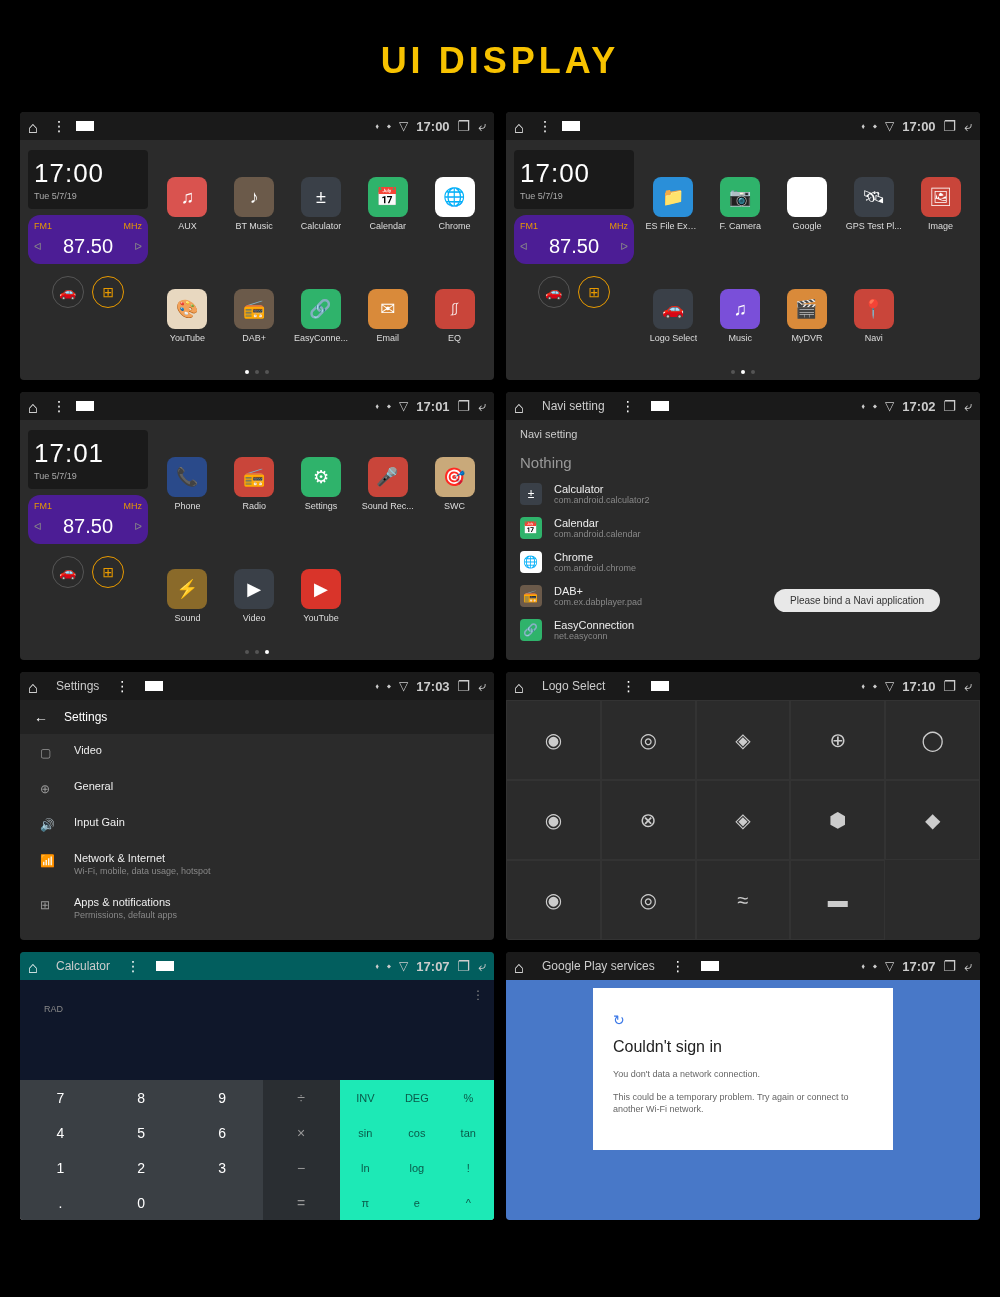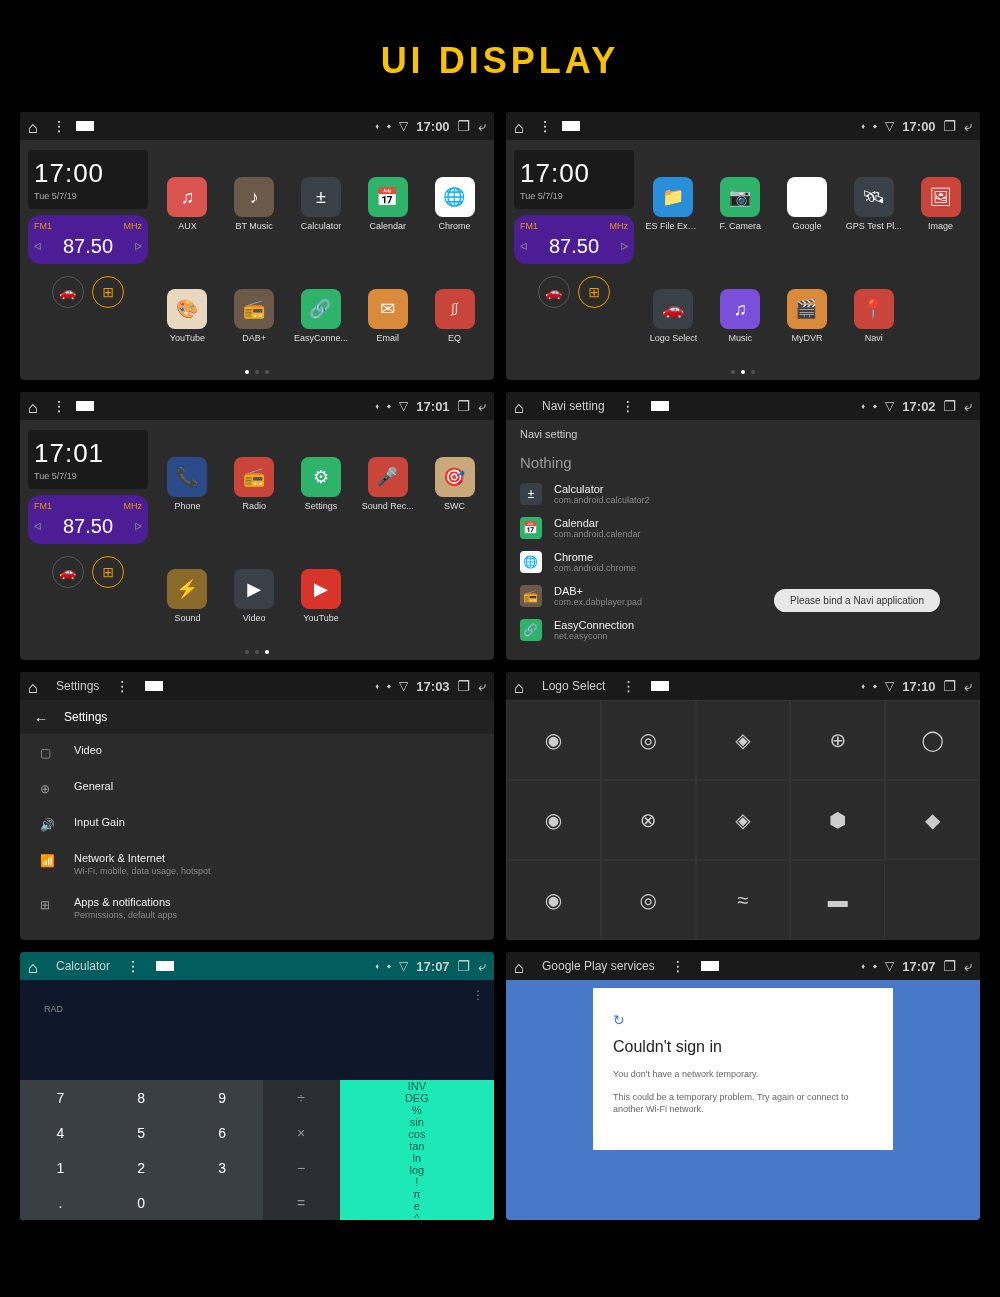--- a/index.html
+++ b/index.html
@@ -62,21 +62,21 @@
 .logo-welcome{font-size:10px;color:#fff}
 .calc-body{height:240px;display:flex;flex-direction:column;background:#fff}
 .calc-display{flex:1;background:#0f172a;position:relative;padding:24px}
 .calc-rad{font-size:9px;color:#888}
 .calc-dots{position:absolute;top:8px;right:10px;color:#888;font-size:12px}
 .calc-keys{display:flex;height:140px}
 .calc-main{flex:2.2;display:grid;grid-template-columns:repeat(3,1fr);grid-template-rows:repeat(4,1fr);background:#3a3f44}
 .calc-main button{background:#3a3f44;border:none;color:#fff;font-size:14px}
 .calc-ops{flex:0.9;display:grid;grid-template-rows:repeat(4,1fr);background:#2a2e32}
 .calc-ops button{background:#2a2e32;border:none;color:#999;font-size:14px}
-.calc-sci{flex:1.4;display:grid;grid-template-columns:repeat(1,1fr);grid-template-rows:repeat(4,1fr);background:#1de9b6}
+.calc-sci{flex:1.4;display:grid;grid-template-columns:repeat(3,1fr);grid-template-rows:repeat(4,1fr);background:#1de9b6}
 .calc-sci button{background:#1de9b6;border:none;color:#0a5a4a;font-size:11px}
 .gps-body{height:240px;background:#4878c8;display:flex;align-items:flex-start;justify-content:center;padding-top:8px}
 .gps-card{background:#fff;width:300px;padding:24px 20px;color:#333}
 .gps-refresh{color:#3b78e7;font-size:14px;margin-bottom:10px}
 .gps-title{font-size:16px;color:#222;margin-bottom:12px}
 .gps-text{font-size:9px;color:#666;margin-bottom:10px;line-height:1.4}
 .screen:nth-child(7) .statusbar,.screen:nth-child(8) .statusbar,.screen:nth-child(5) .statusbar,.screen:nth-child(6) .statusbar,.screen:nth-child(4) .statusbar{background:#1a1a1a}
 .screen:nth-child(7) .statusbar{background:#025e5e}
 .calc-screen .statusbar{background:#025e5e}
 .gps-screen .statusbar{background:#1a1a1a}
@@ -624,19 +624,19 @@
           <span>▽</span>
           <span class="sb-time">17:07</span>
           <span class="copy-icon"></span>
           <span class="back-icon"></span>
         </div>
   </div>
   <div class="gps-body">
     <div class="gps-card">
       <div class="gps-refresh">↻</div>
       <div class="gps-title">Couldn't sign in</div>
-      <div class="gps-text">You don't have a network temporary.</div>
+      <div class="gps-text">You don't data a network connection.</div>
       <div class="gps-text">This could be a temporary problem. Try again or connect to another Wi-Fi network.</div>
     </div>
   </div>
 </div>
 
 </div>
 
 </body></html>

